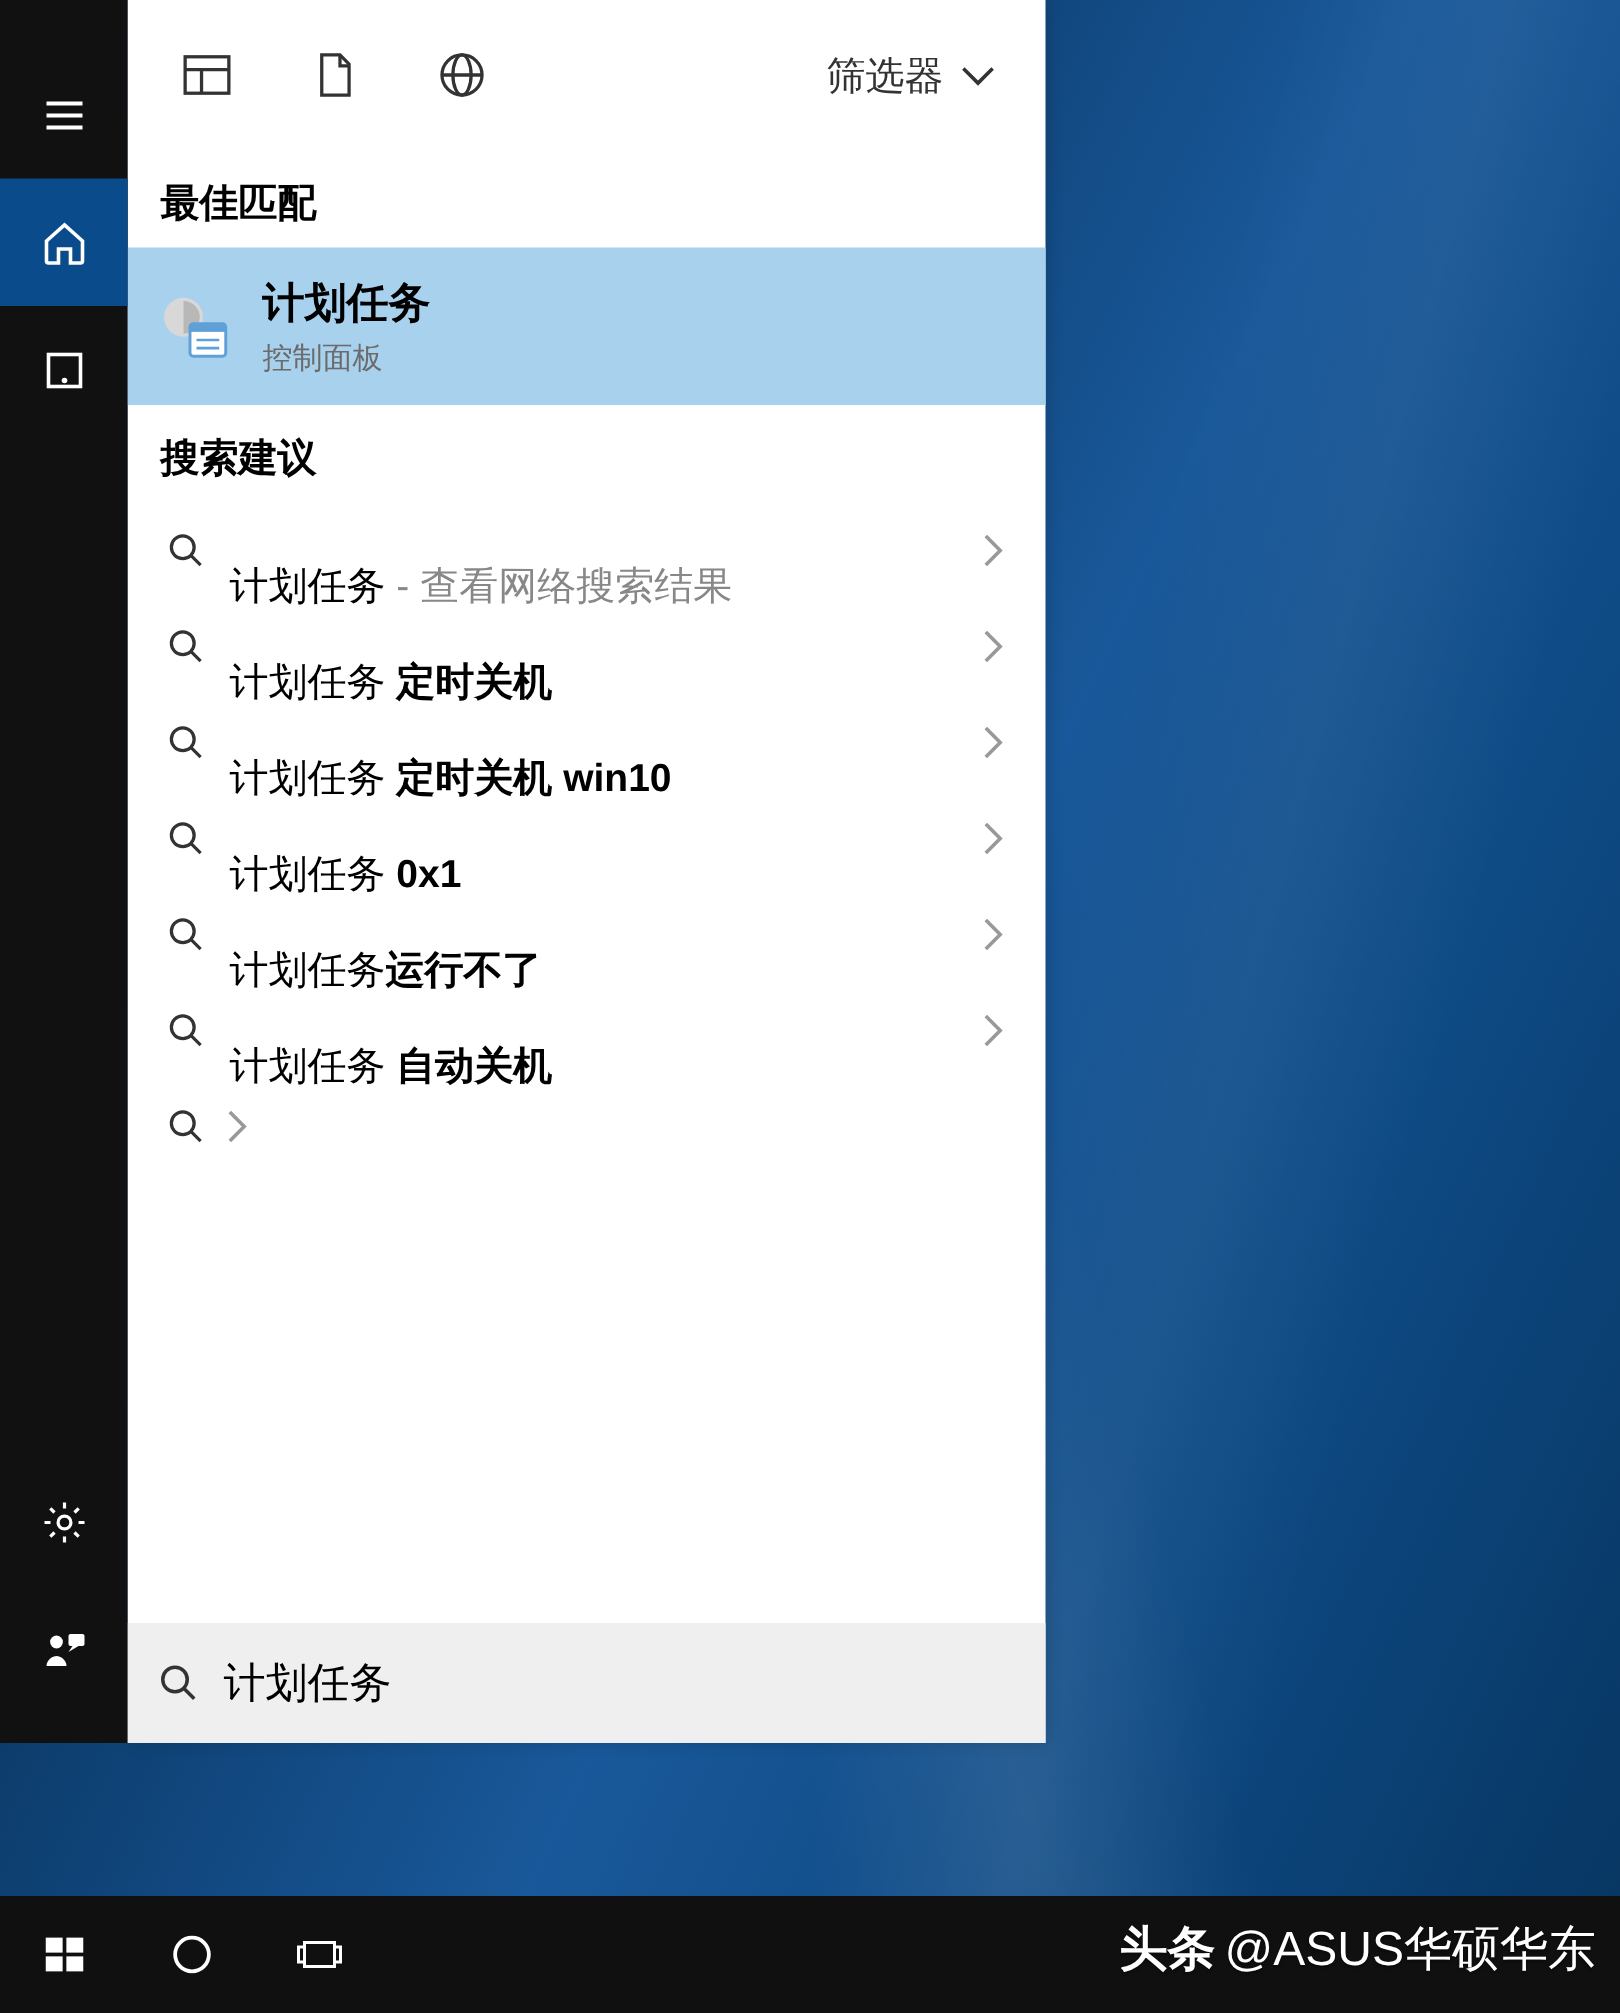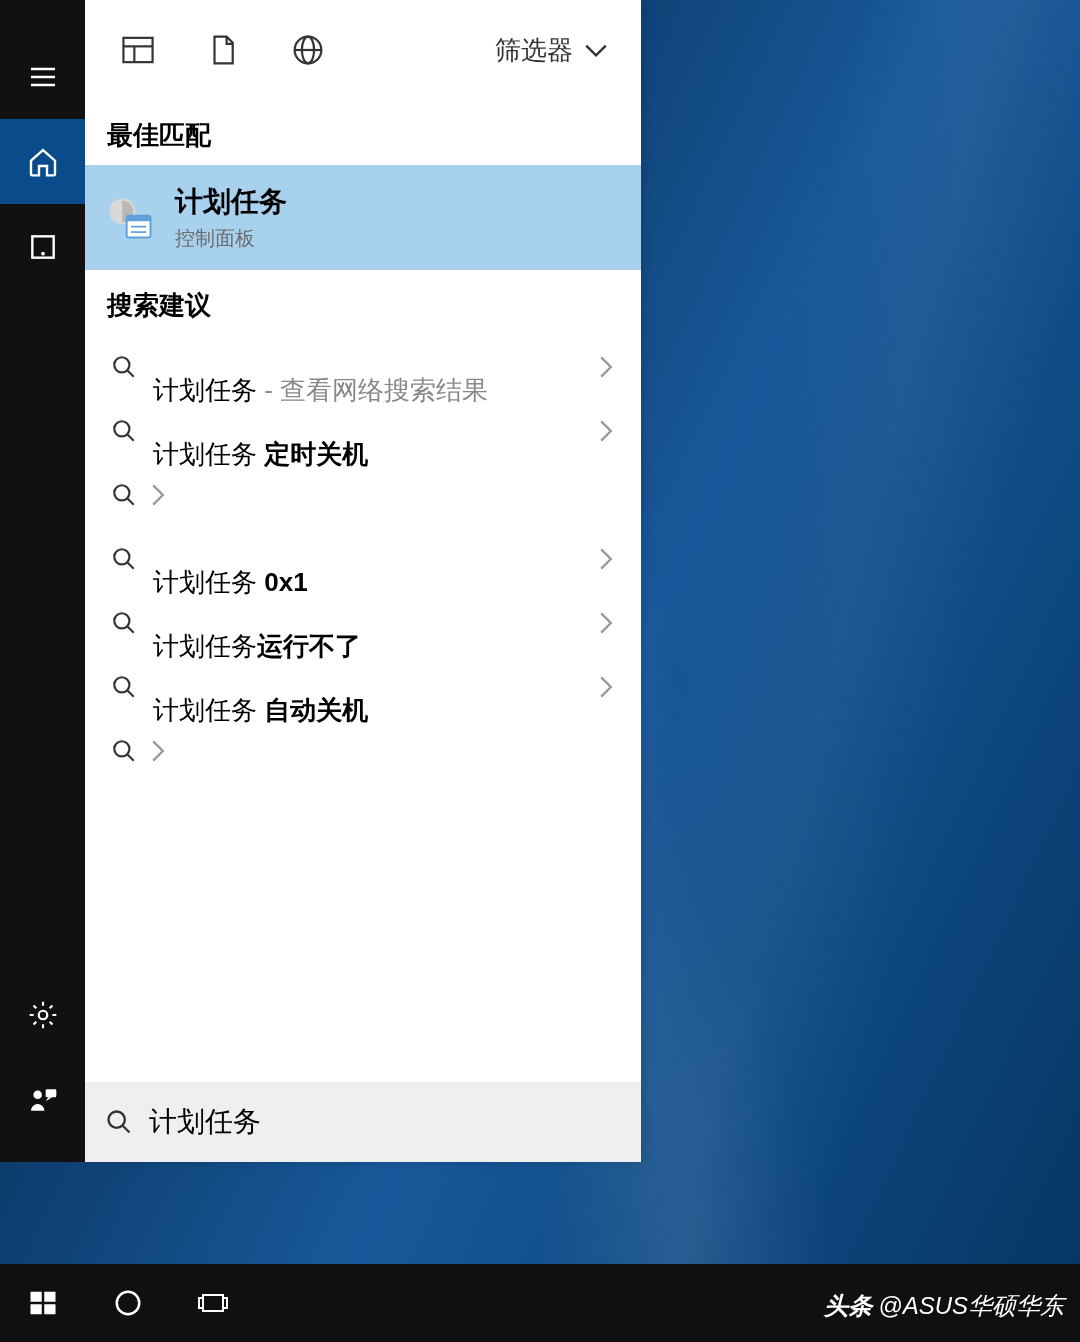--- a/index.html
+++ b/index.html
@@ -46,21 +46,21 @@
   color: #fff;
   cursor: pointer;
 }
 .rail-item.active { background: #0a4b8c; }
 .rail-spacer { flex: 1; }
 .rail-svg { width: 32px; height: 32px; }
 .search-panel {
   position: absolute;
   left: 85px;
   top: 0;
-  width: 556px;
+  width: 612px;
   height: 1162px;
   background: #fff;
   display: flex;
   flex-direction: column;
   z-index: 9;
   box-shadow: 2px 0 10px rgba(0,0,0,0.15);
 }
 .panel-header {
   display: flex;
   align-items: center;
@@ -168,28 +168,27 @@
   align-items: center;
   justify-content: center;
   color: #fff;
   cursor: pointer;
 }
 .task-item svg { width: 30px; height: 30px; }
 .watermark {
   position: absolute;
   right: 16px;
   bottom: 20px;
-  font-size: 24px;
+  font-size: 32px;
   color: #fff;
   display: flex;
   align-items: flex-end;
   gap: 6px;
   z-index: 25;
   text-shadow: 0 1px 2px rgba(0,0,0,0.4);
-  font-style: italic;
 }
 .watermark .tag { font-weight: 600; }
 </style>
 </head>
 <body>
 
 <div class="desktop-bg"></div>
 
 <div class="left-rail">
   <div class="rail-item">
@@ -311,20 +310,23 @@
           </svg>
     </span>
       </div>
       <div class="suggest-item">
     <span class="suggest-icon">
       <svg viewBox="0 0 24 24">
             <circle cx="10" cy="10" r="7" fill="none" stroke="#333" stroke-width="2"></circle>
             <line x1="15" y1="15" x2="21" y2="21" stroke="#333" stroke-width="2"></line>
           </svg>
     </span>
+    <span class="suggest-text">
+      <span class="pre">计划任务 </span><span class="bold">定时关机 win10</span><span class="meta"></span>
+    </span>
     <span class="suggest-chevron">
       <svg viewBox="0 0 12 20">
             <path fill="none" stroke="#999" stroke-width="2" d="M2 2l8 8-8 8"></path>
           </svg>
     </span>
       </div>
       <div class="suggest-item">
     <span class="suggest-icon">
       <svg viewBox="0 0 24 24">
             <circle cx="10" cy="10" r="7" fill="none" stroke="#333" stroke-width="2"></circle>

